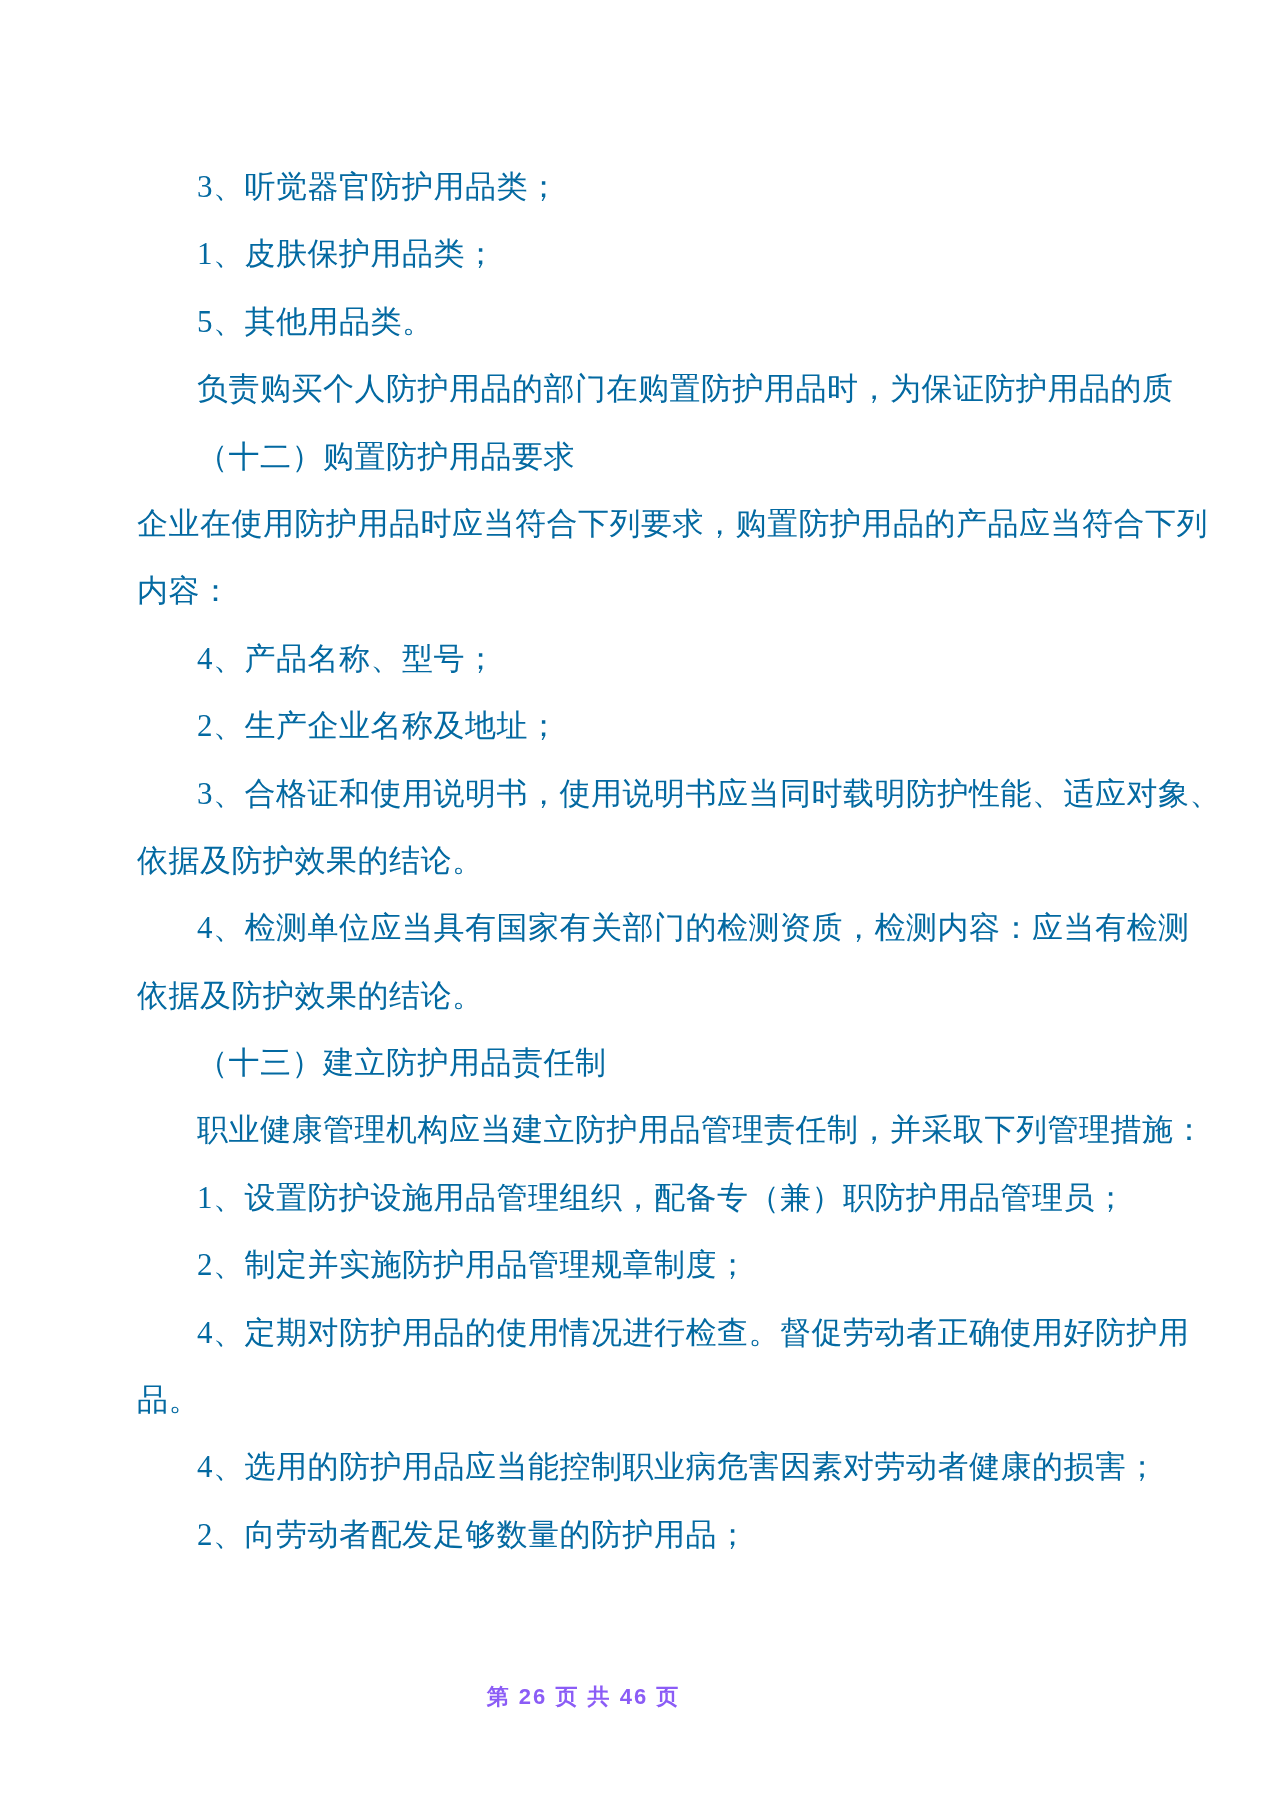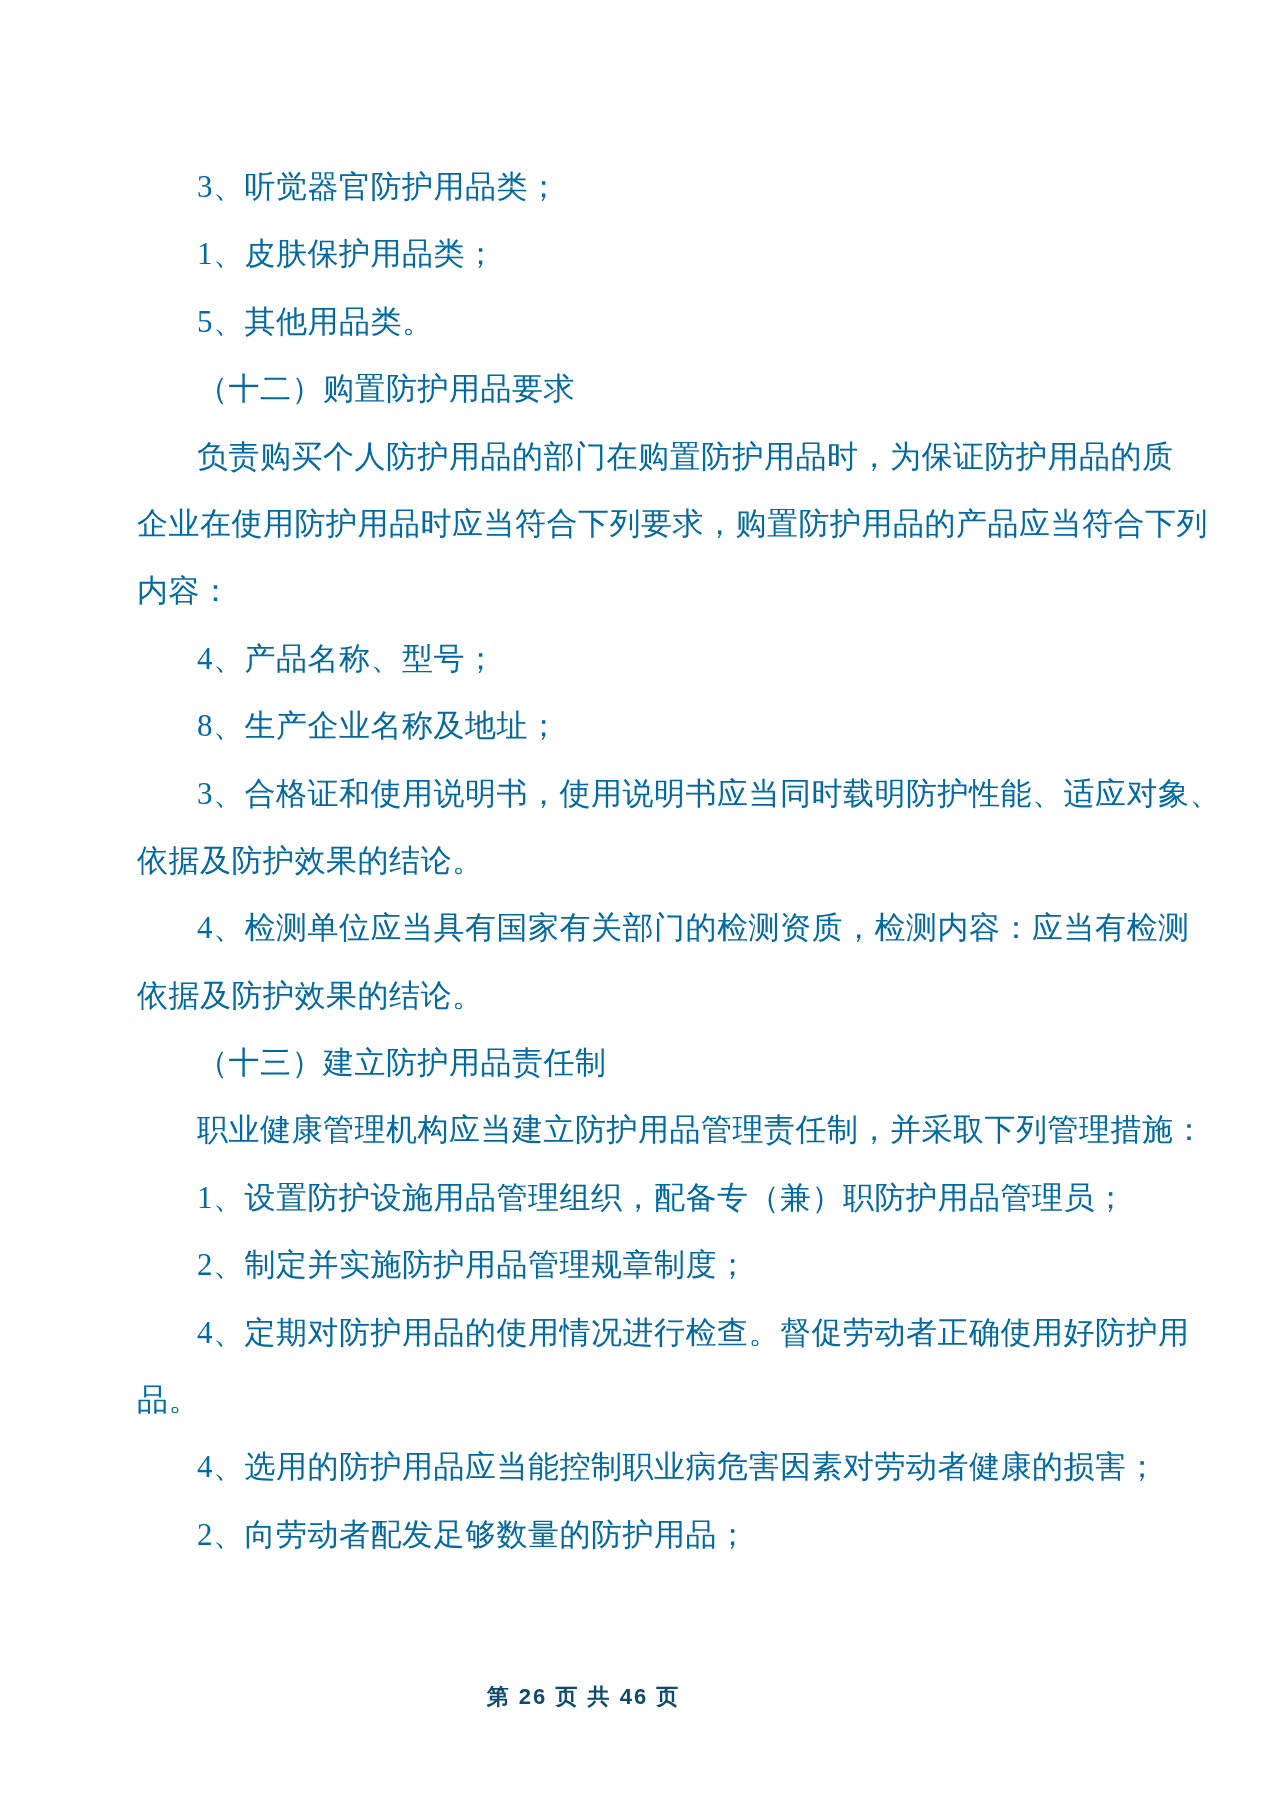--- a/index.html
+++ b/index.html
@@ -48,38 +48,38 @@
     top: 1681px;
     left: 0;
     width: 1167px;
     height: 32px;
     text-align: center;
     font-family: "Liberation Sans", "DejaVu Sans", sans-serif;
     font-weight: bold;
     font-size: 22px;
     line-height: 32px;
     letter-spacing: 2px;
-    color: #0c4a6e;
+    color: #8b5cf6;
   }
 </style>
 </head>
 <body>
 
 <div class="page">
 
   <div class="doc-body" id="doc-body">
       <div class="line item">3、听觉器官防护用品类；</div>
       <div class="line item">1、皮肤保护用品类；</div>
       <div class="line item">5、其他用品类。</div>
+      <div class="line item">负责购买个人防护用品的部门在购置防护用品时，为保证防护用品的质</div>
       <div class="line header">（十二）购置防护用品要求</div>
-      <div class="line item">负责购买个人防护用品的部门在购置防护用品时，为保证防护用品的质</div>
       <div class="line cont">企业在使用防护用品时应当符合下列要求，购置防护用品的产品应当符合下列</div>
       <div class="line cont">内容：</div>
       <div class="line item">4、产品名称、型号；</div>
-      <div class="line item">8、生产企业名称及地址；</div>
+      <div class="line item">2、生产企业名称及地址；</div>
       <div class="line item">3、合格证和使用说明书，使用说明书应当同时载明防护性能、适应对象、</div>
       <div class="line cont">依据及防护效果的结论。</div>
       <div class="line item">4、检测单位应当具有国家有关部门的检测资质，检测内容：应当有检测</div>
       <div class="line cont">依据及防护效果的结论。</div>
       <div class="line header">（十三）建立防护用品责任制</div>
       <div class="line item">职业健康管理机构应当建立防护用品管理责任制，并采取下列管理措施：</div>
       <div class="line item">1、设置防护设施用品管理组织，配备专（兼）职防护用品管理员；</div>
       <div class="line item">2、制定并实施防护用品管理规章制度；</div>
       <div class="line item">4、定期对防护用品的使用情况进行检查。督促劳动者正确使用好防护用</div>
       <div class="line cont">品。</div>

